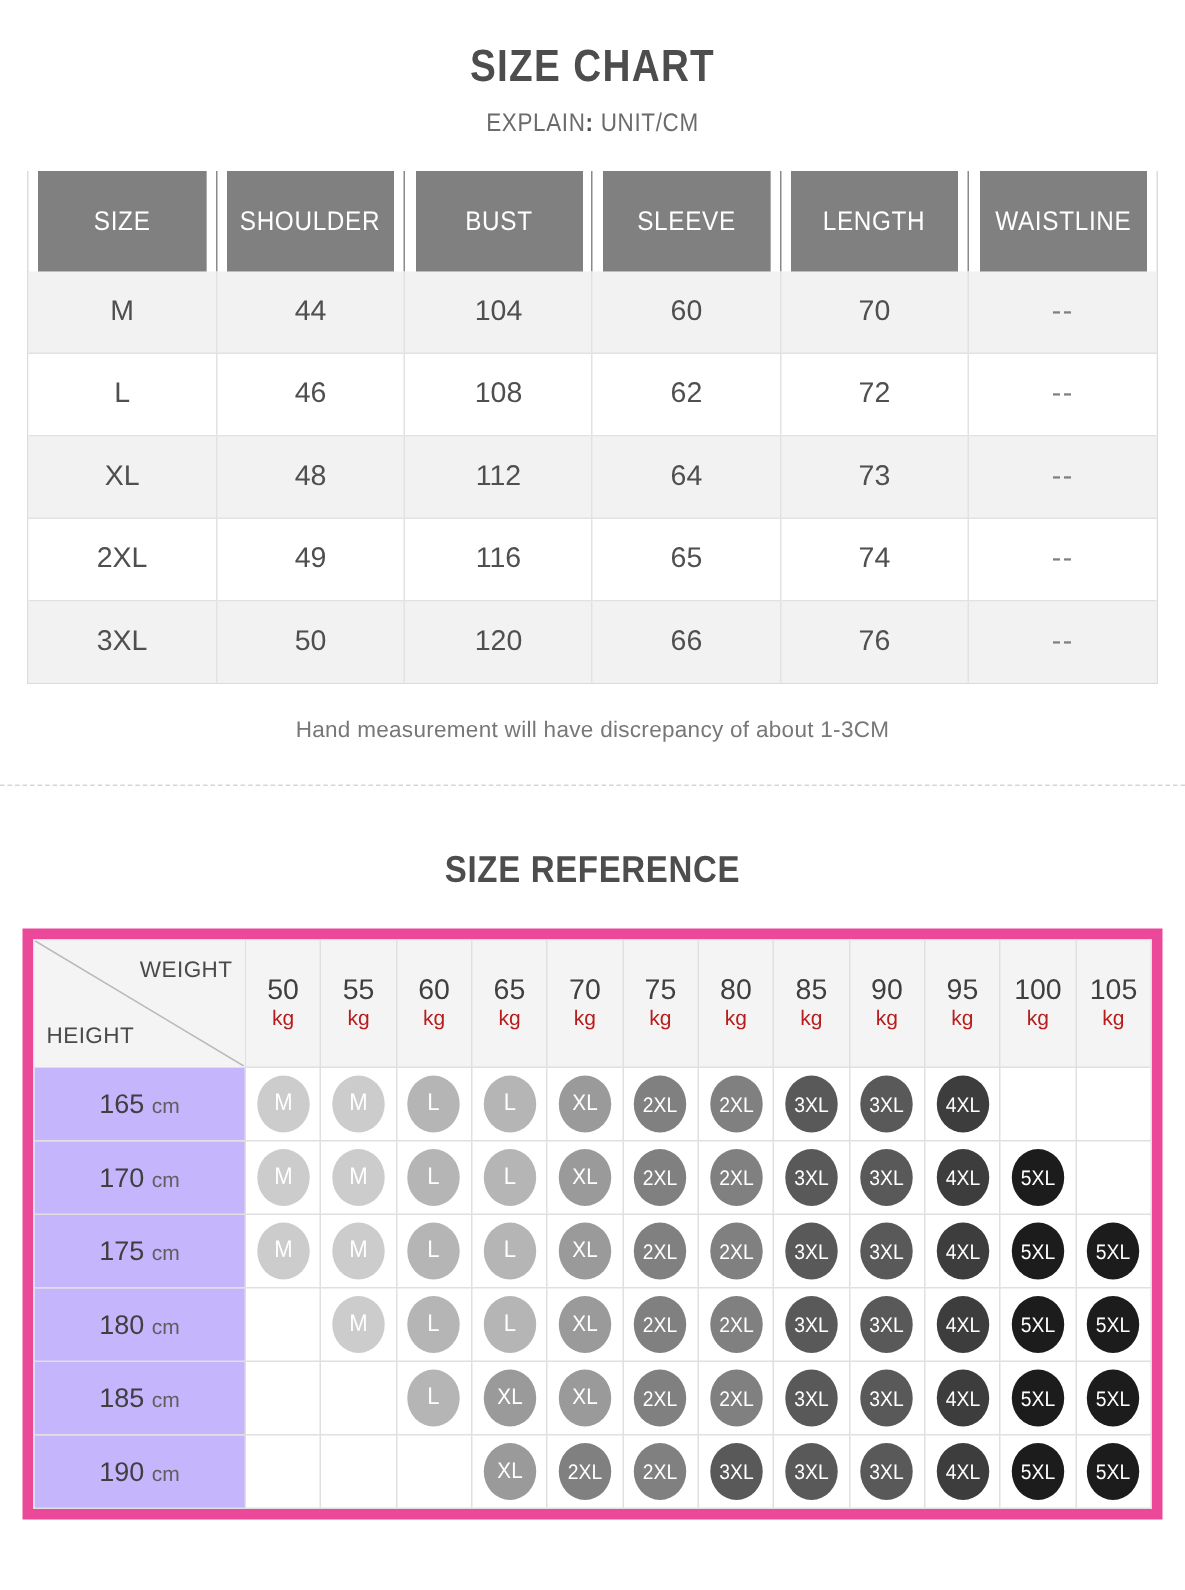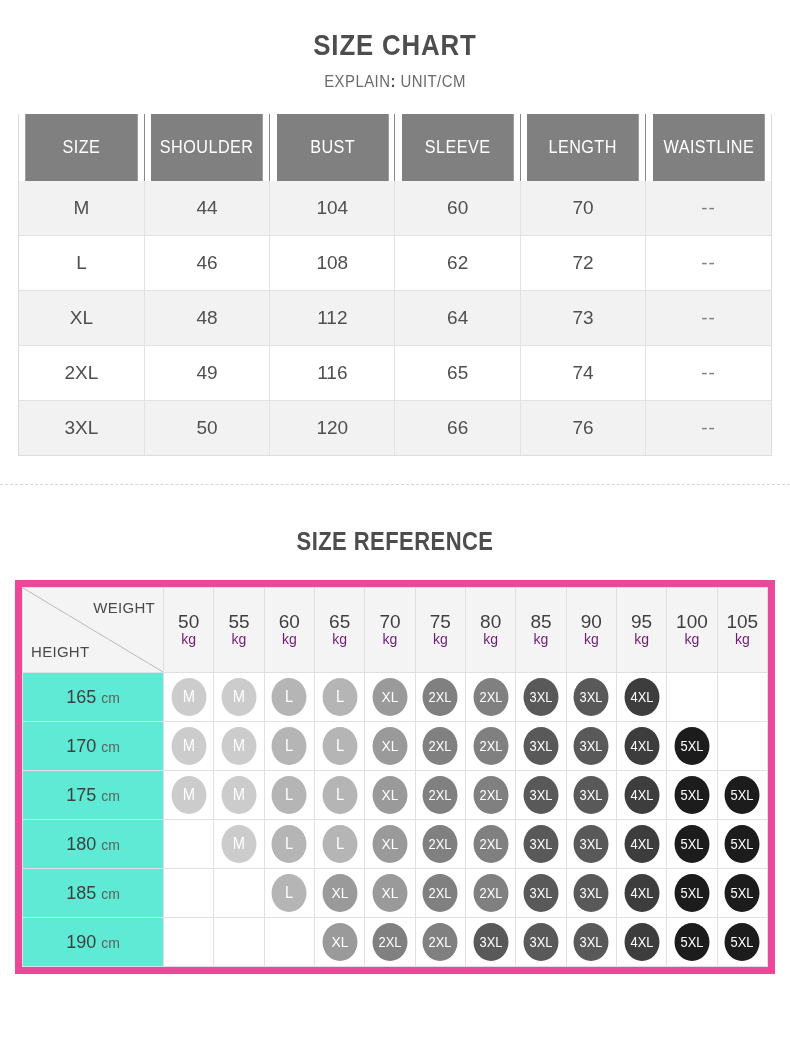--- a/index.html
+++ b/index.html
@@ -160,25 +160,25 @@
   }
   .whead .wnum {
     display: block;
     font-size: 19px;
     color: #3f3f3f;
     line-height: 1.05;
   }
   .whead .wunit {
     display: block;
     font-size: 14px;
-    color: #701a75;
+    color: #b91c1c;
     line-height: 1.1;
   }
   .hhead {
-    background: #5eead4;
+    background: #c4b5fd;
     text-align: center;
     height: 48px;
     font-size: 18px;
     color: #3f3f3f;
   }
   .hhead .unit { font-size: 14px; color: #5f5f5f; }
   .cellbox {
     height: 48px;
     text-align: center;
     vertical-align: middle;
@@ -274,20 +274,21 @@
           <td>50</td>
           <td>120</td>
           <td>66</td>
           <td>76</td>
           <td class="dashcell">--</td>
         </tr>
       </tbody>
     </table>
   </div>
 
+  <div class="hand-note">Hand measurement will have discrepancy of about 1-3CM</div>
 
   <div class="divider"></div>
 
   <div class="sr-title">SIZE REFERENCE</div>
 
   <div class="ref-wrap">
     <table class="sizeref">
       <thead>
         <tr>
           <td class="corner">

